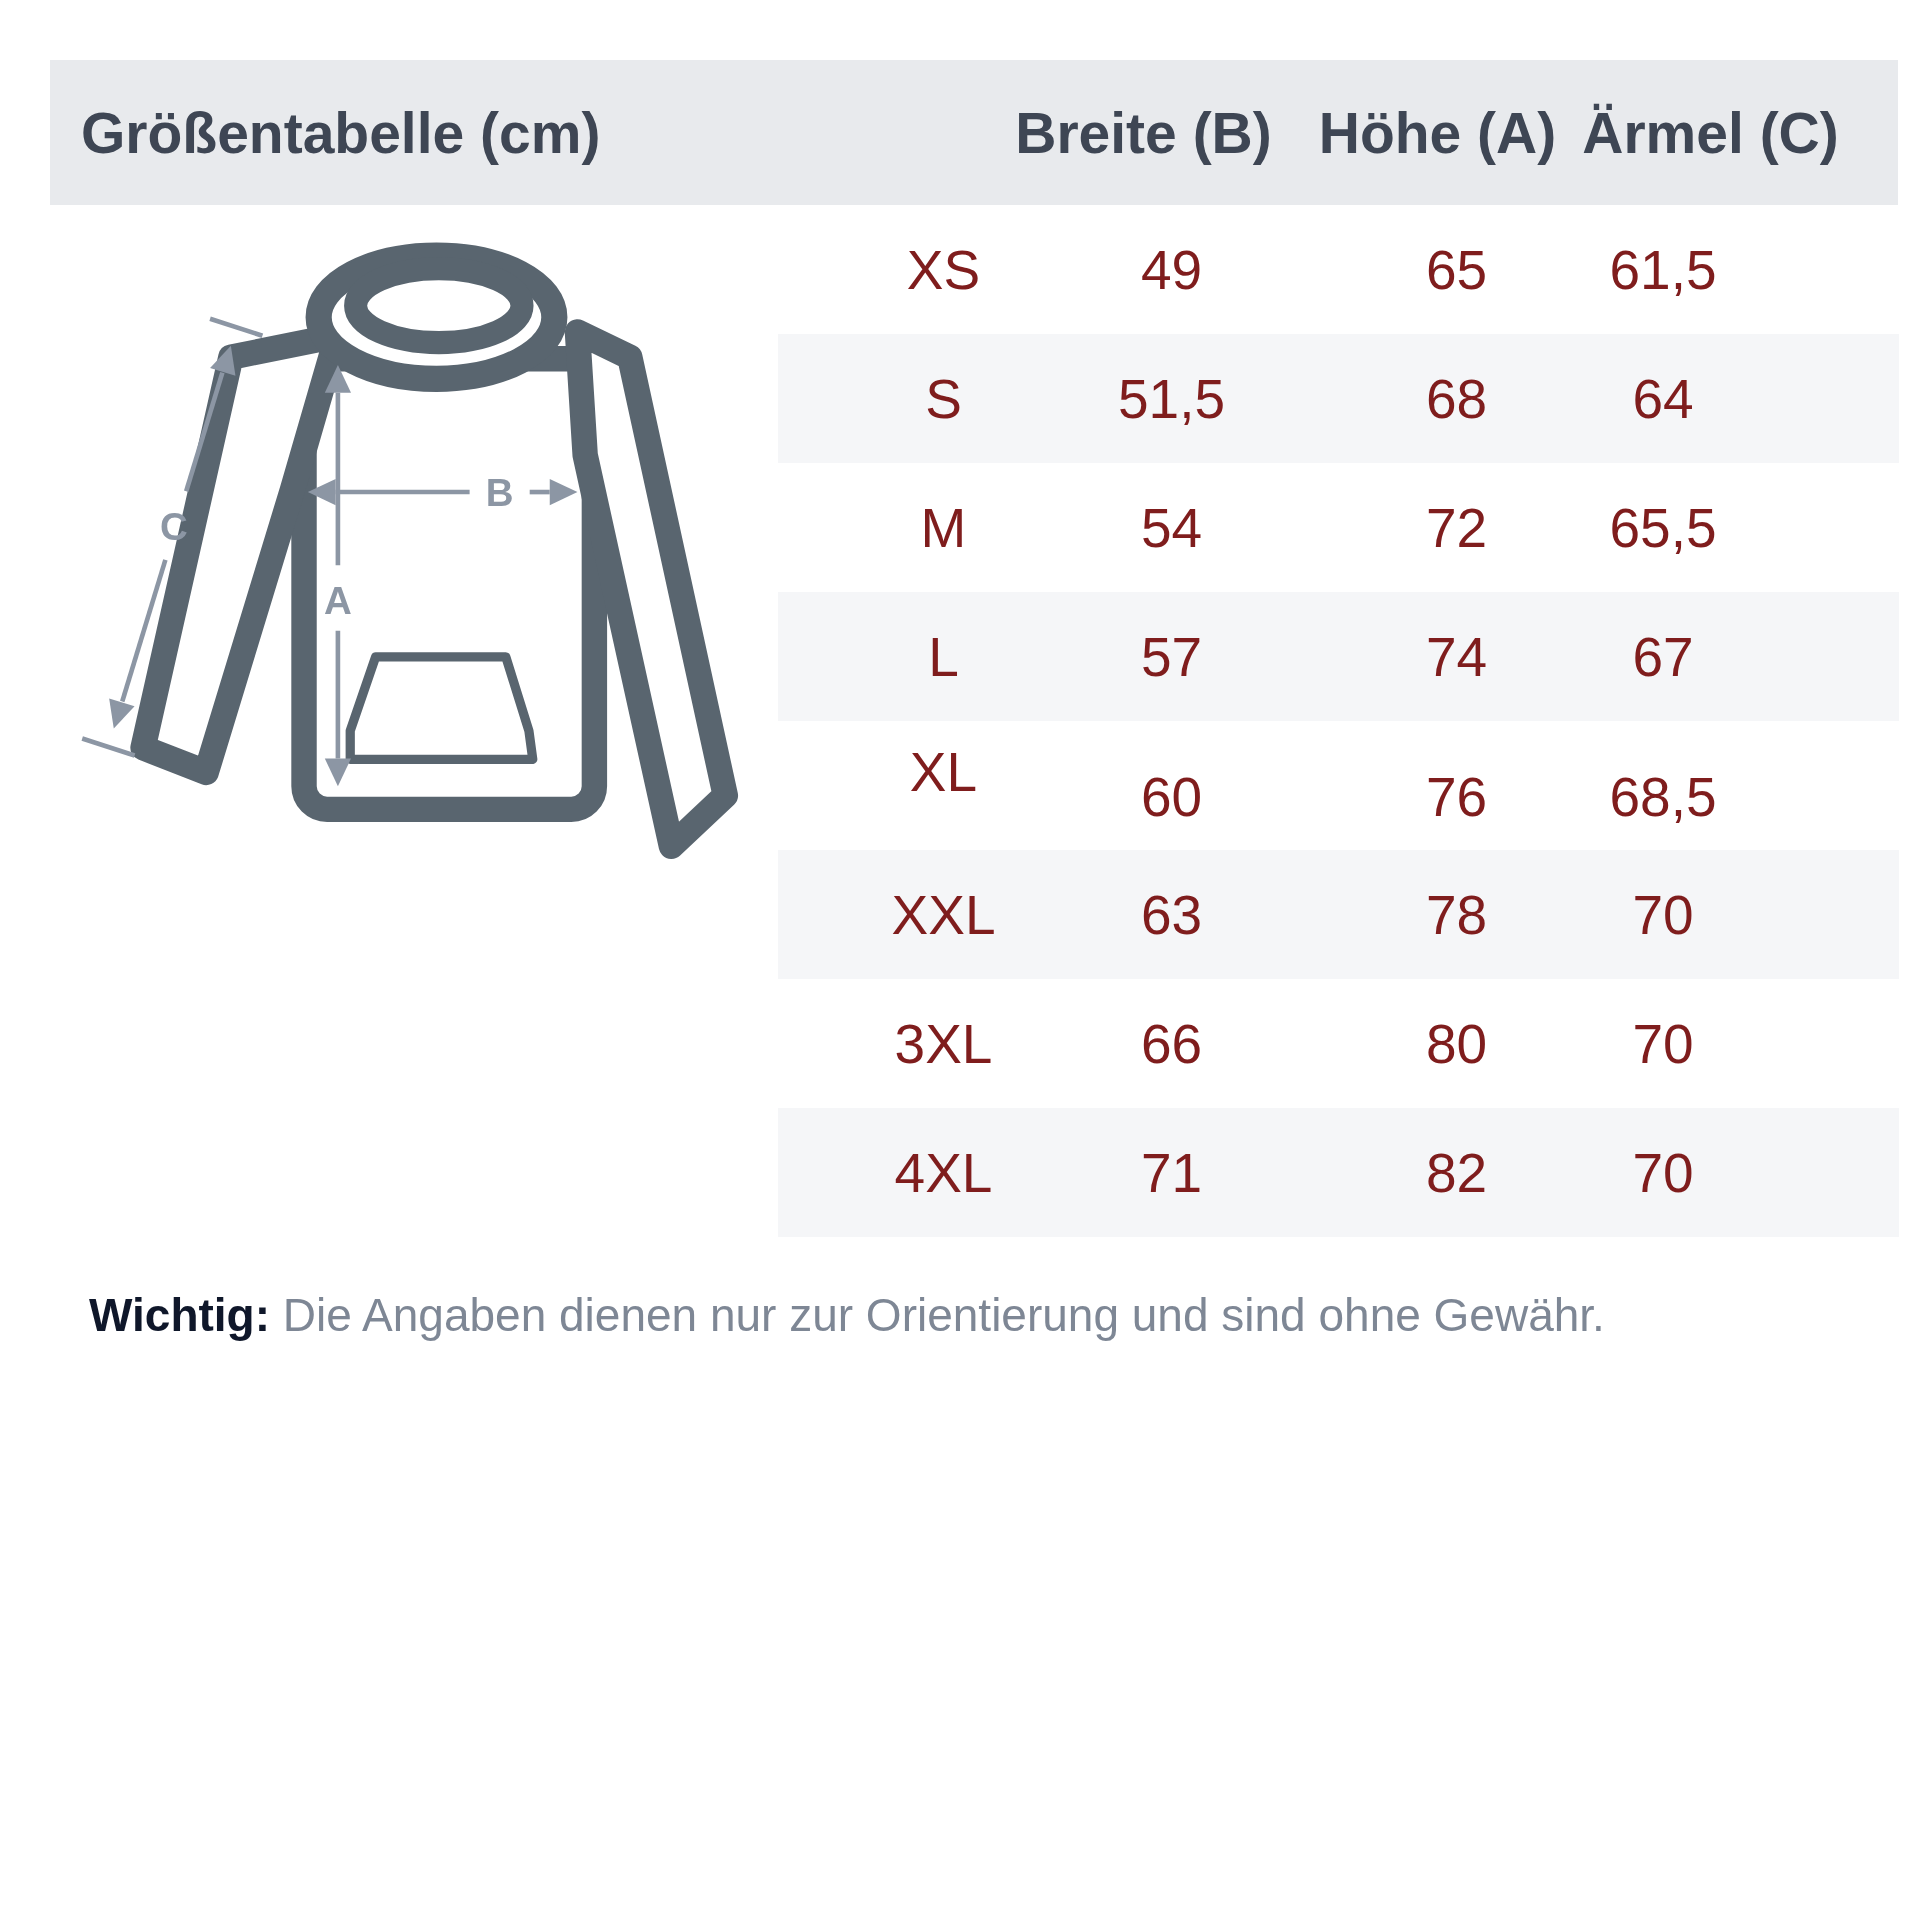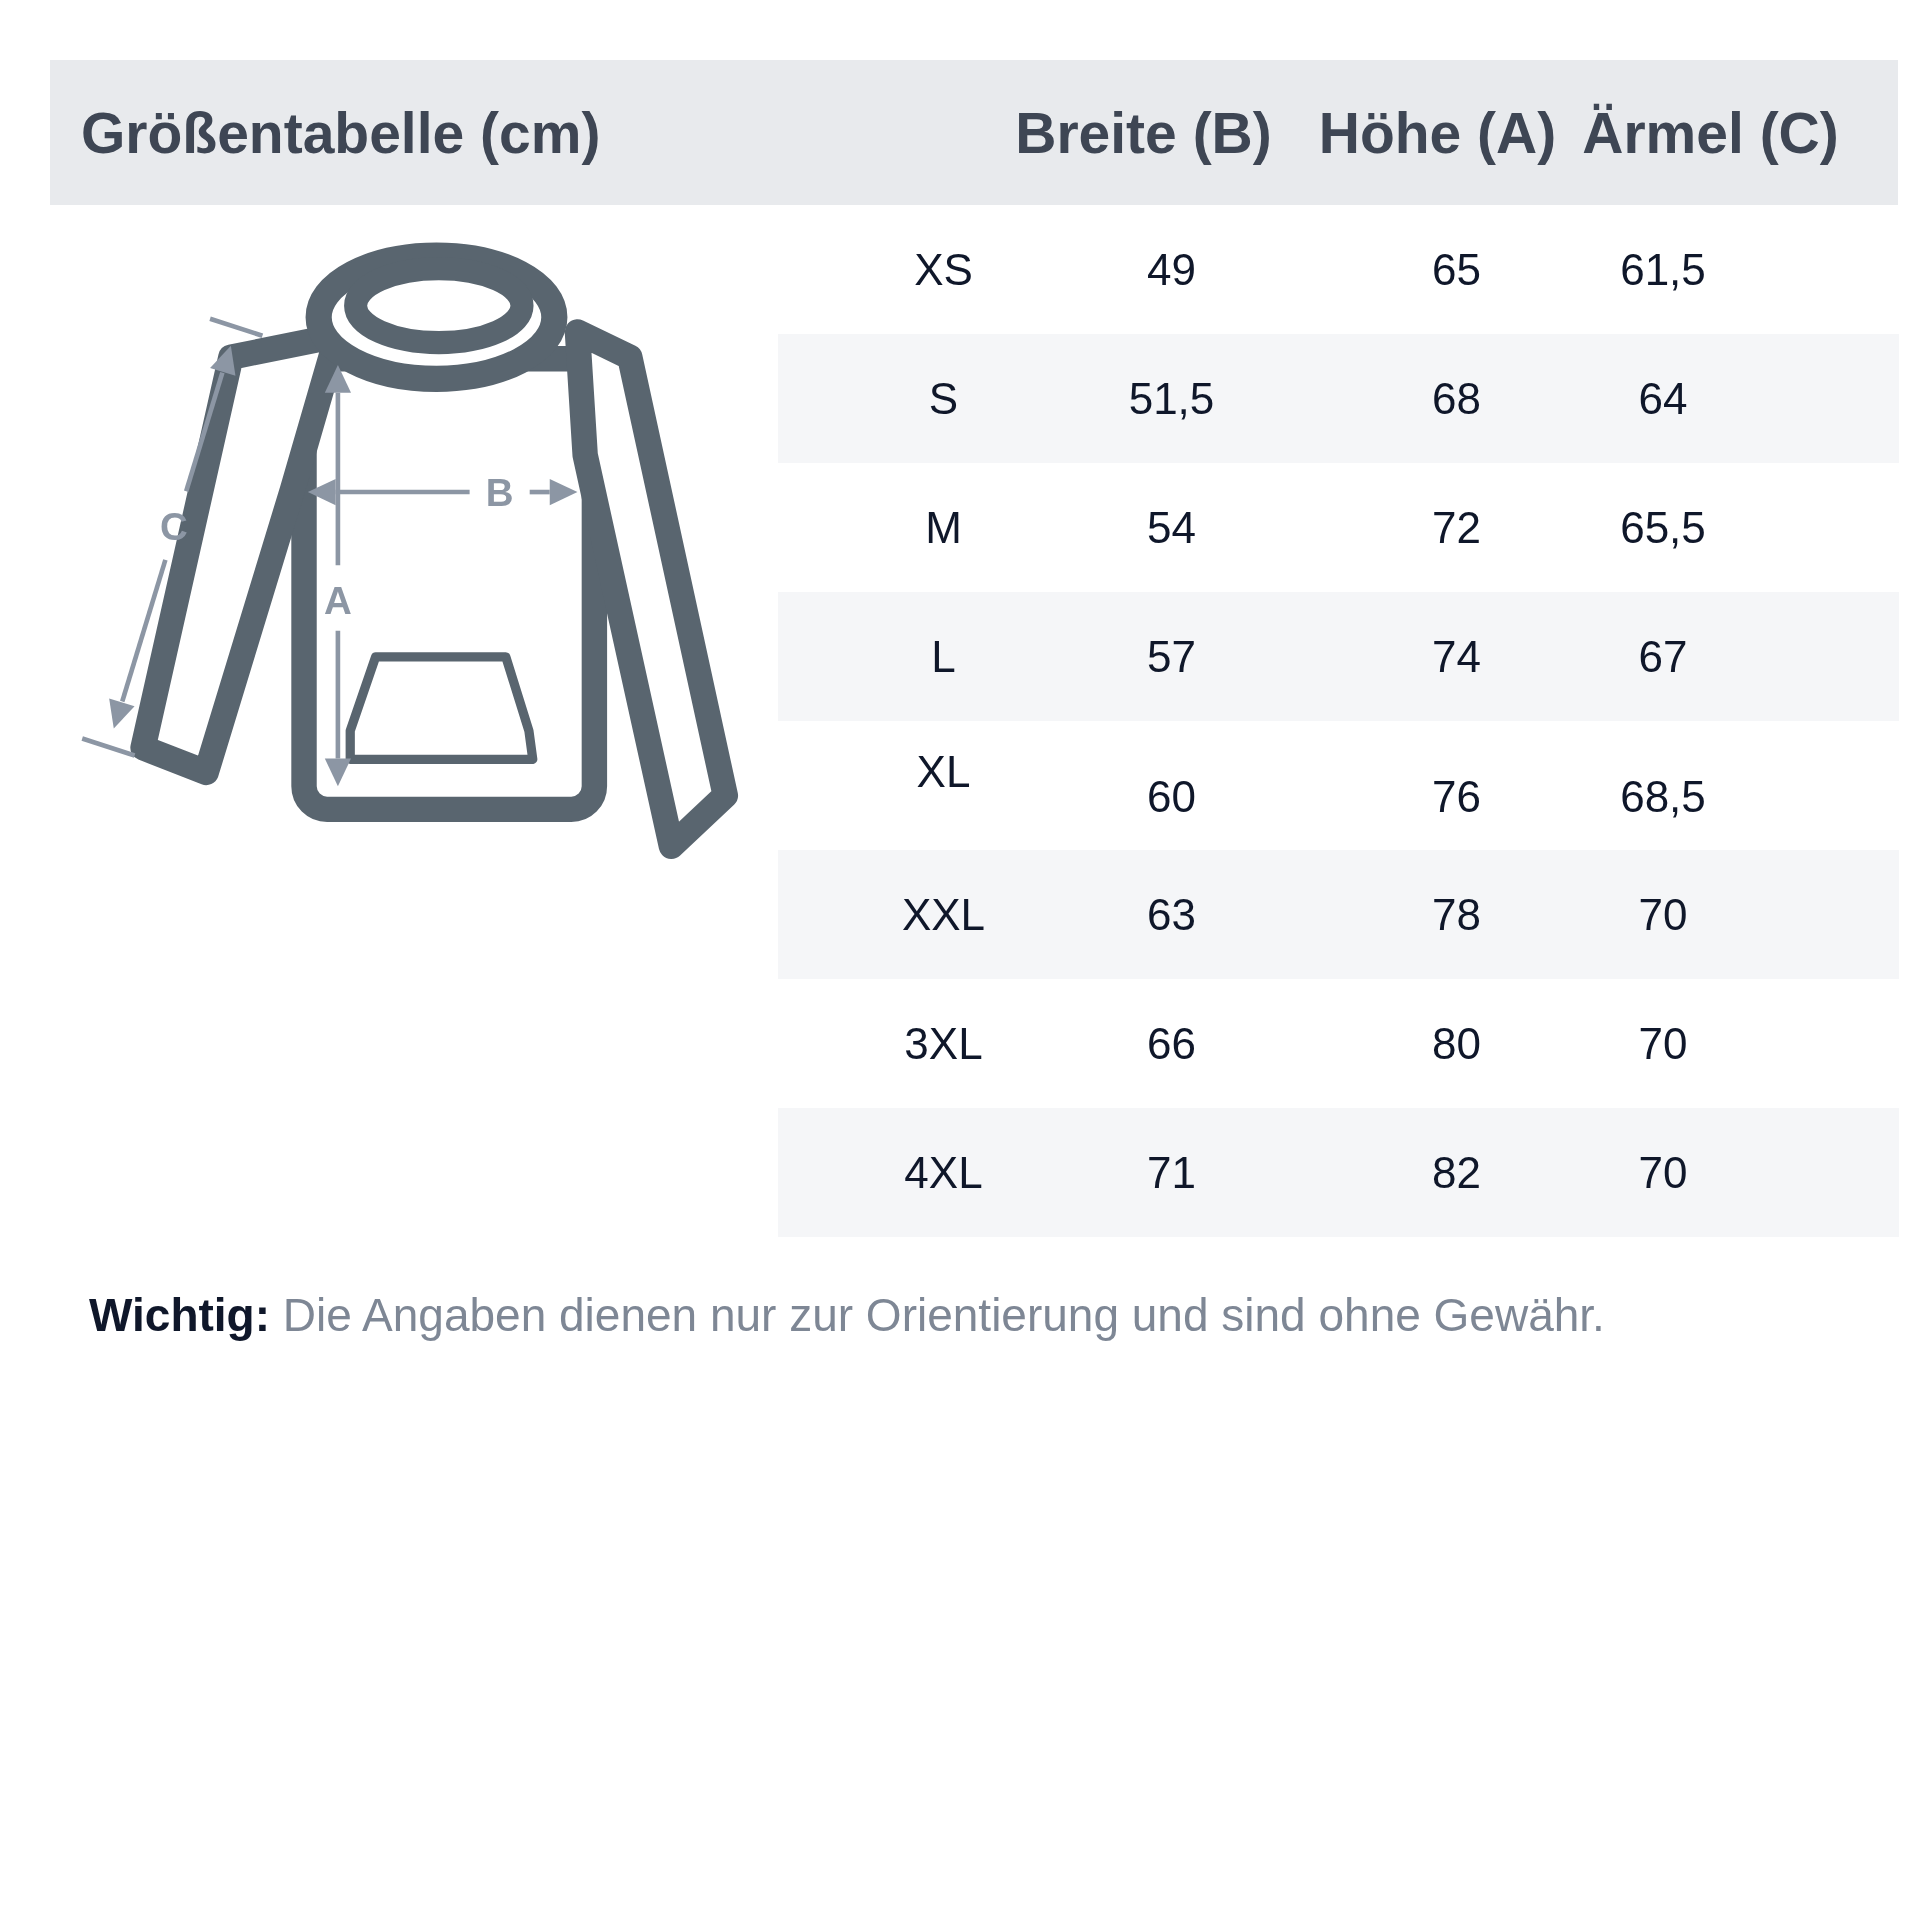--- a/index.html
+++ b/index.html
@@ -19,21 +19,21 @@
   }
   .col-head.c1{left:970px;}
   .col-head.c2{left:1264px;}
   .col-head.c3{left:1537px;}
   
   .rows{position:absolute;left:778px;top:205px;width:1121px;}
   .row{position:relative;height:129px;}
   .row:nth-child(even){background:#F5F6F8;}
   .cell{
     position:absolute;top:0;height:129px;display:flex;align-items:center;justify-content:center;
-    font-size:44px;color:#0f172a;white-space:nowrap;
+    font-size:55px;color:#7f1d1d;white-space:nowrap;
   }
   .cell-size{left:0;width:331px;}
   .cell-b{left:270px;width:247px;}
   .cell-a{left:555px;width:247px;}
   .cell-c{left:754px;width:262px;}
   
   .row:nth-child(5) .cell-size{transform:translateY(-14px);}
   .row:nth-child(5) .cell-b,.row:nth-child(5) .cell-a,.row:nth-child(5) .cell-c{transform:translateY(10.8px);}
   
   .diagram{position:absolute;left:46px;top:216px;width:724px;height:663px;}

